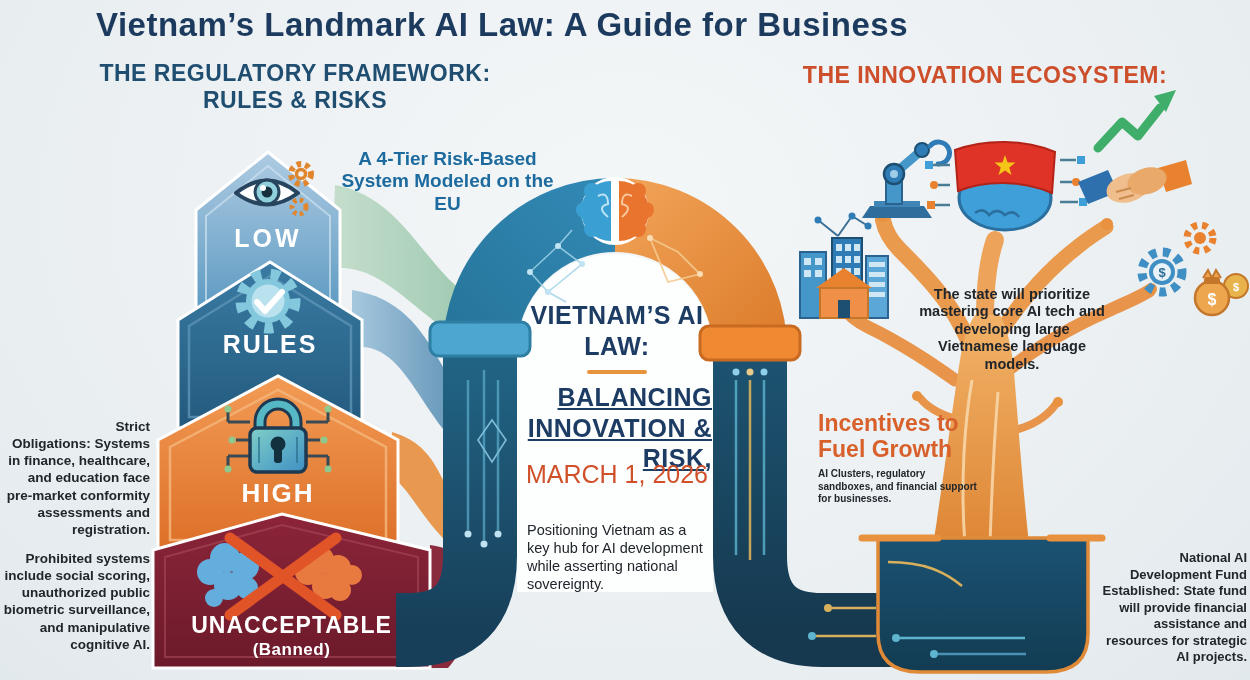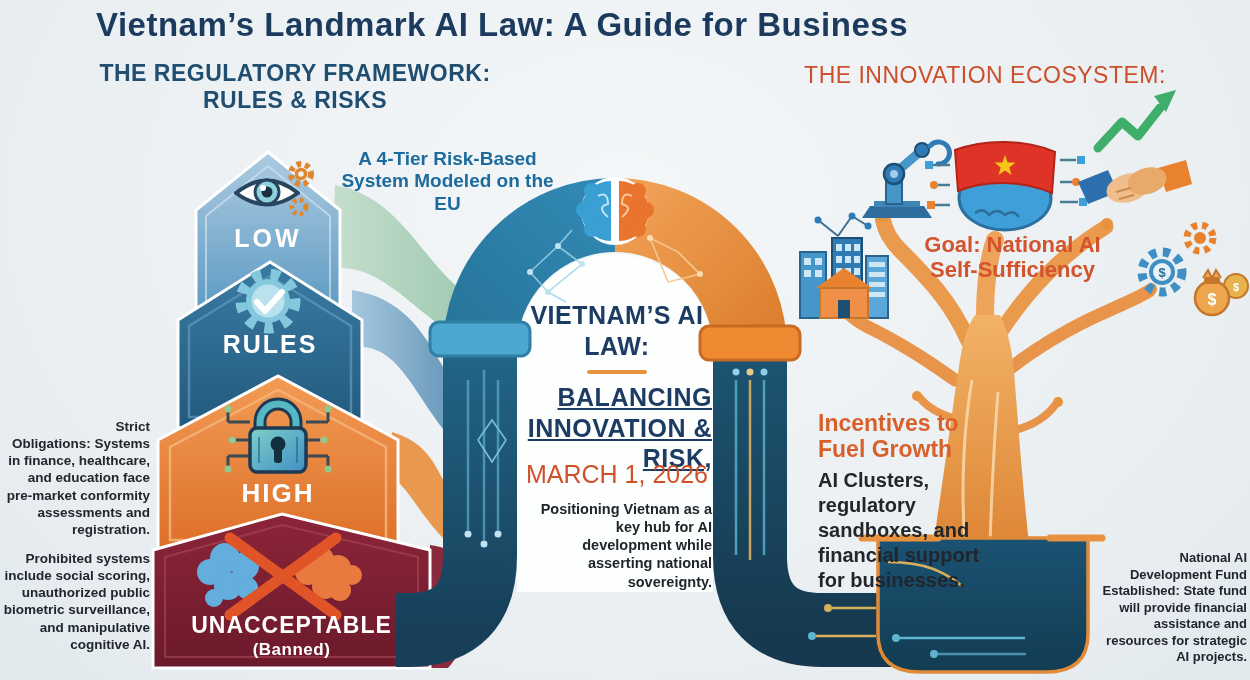--- a/index.html
+++ b/index.html
@@ -5,46 +5,46 @@
   html,body{margin:0;padding:0;}
   body{font-family:"Liberation Sans","DejaVu Sans",sans-serif;}
   #stage{position:relative;width:1250px;height:680px;overflow:hidden;
          background:radial-gradient(ellipse at 50% 30%, #f4f7f8 0%, #e9eef1 70%, #e2e9ed 100%);}
   #art{position:absolute;left:0;top:0;width:1250px;height:680px;}
   .txt{position:absolute;color:#20262c;}
   .title{left:0;top:6px;width:1004px;text-align:center;font-size:33px;font-weight:bold;
          color:#1b3a5e;letter-spacing:.5px;}
   .hL{left:40px;top:60px;width:510px;text-align:center;font-size:23px;font-weight:bold;
       color:#1f4e70;line-height:1.18;letter-spacing:.5px;}
-  .hR{left:765px;top:62px;width:440px;text-align:center;font-size:23px;font-weight:normal;
+  .hR{left:765px;top:62px;width:440px;text-align:center;font-size:23px;font-weight:bold;
       color:#cd4e2a;line-height:1.18;letter-spacing:.5px;}
   .tierNote{left:340px;top:148px;width:215px;text-align:center;font-size:19px;font-weight:bold;
       color:#1d6b9e;line-height:1.18;}
   .tierLabel{position:absolute;text-align:center;color:#fff;font-weight:bold;}
   .lblLow{left:196px;top:224px;width:144px;font-size:25px;letter-spacing:3px;}
   .lblMed{left:178px;top:330px;width:184px;font-size:25px;letter-spacing:2px;}
   .lblHigh{left:158px;top:478px;width:240px;font-size:26px;letter-spacing:2px;}
   .lblBan{left:153px;top:612px;width:277px;font-size:23px;letter-spacing:1px;}
   .lblBanSub{left:153px;top:640px;width:277px;font-size:17px;font-weight:600;letter-spacing:.5px;}
   .noteR{font-size:13.5px;line-height:1.27;text-align:right;font-weight:600;color:#20262c;}
   .strict{left:2px;top:418px;width:148px;}
   .prohib{left:2px;top:550px;width:148px;}
   .lawTitle{left:522px;top:300px;width:190px;text-align:center;font-size:25px;font-weight:bold;
       color:#1d3c63;line-height:1.22;letter-spacing:.5px;}
   .lawDivider{position:absolute;left:587px;top:370px;width:60px;height:4px;background:#e8943f;border-radius:2px;}
   .lawSubtitle{left:522px;top:382px;width:190px;text-align:right;font-size:25px;font-weight:bold;
       color:#1d3c63;line-height:1.22;letter-spacing:.5px;text-decoration:underline;}
   .lawDate{left:512px;top:460px;width:210px;text-align:center;font-size:25px;font-weight:normal;color:#d0502a;}
-  .lawBody{left:527px;top:500px;width:185px;text-align:right;font-size:14.5px;font-weight:700;line-height:1.25;}
+  .lawBody{left:527px;top:521px;width:185px;text-align:left;font-size:14.5px;font-weight:400;line-height:1.25;}
   .goalHead{left:915px;top:232px;width:195px;text-align:center;font-size:22px;font-weight:bold;
       color:#d2532c;line-height:1.15;}
   .goalText{left:917px;top:286px;width:190px;text-align:center;font-size:14.5px;font-weight:600;line-height:1.2;}
   .incHead{left:818px;top:410px;width:180px;text-align:left;font-size:23px;font-weight:bold;
       color:#d8602b;line-height:1.15;}
-  .incText{left:818px;top:468px;width:165px;text-align:left;font-size:20px;font-weight:600;line-height:1.25;}
+  .incText{left:818px;top:468px;width:165px;text-align:left;font-size:10px;font-weight:600;line-height:1.25;}
   .fund{left:1095px;top:550px;width:152px;text-align:right;font-size:13px;font-weight:600;line-height:1.27;}
   b{font-weight:bold;margin-left:40px;}
 </style>
 </head>
 <body>
 
 <div id="stage">
 
 <svg id="art" viewBox="0 0 1250 680">
   <defs>
@@ -393,21 +393,21 @@
 </div>
 
 <div class="txt noteR prohib">Prohibited systems include social scoring, unauthorized public biometric surveillance, and manipulative cognitive AI.</div>
 
 <div class="txt lawTitle">VIETNAM’S AI LAW:</div>
 <div class="lawDivider"></div>
 <div class="txt lawSubtitle">BALANCING INNOVATION &amp; RISK,</div>
 <div class="txt lawDate">MARCH 1, 2026</div>
 <div class="txt lawBody">Positioning Vietnam as a key hub for AI development while asserting national sovereignty.</div>
 
-<div class="txt goalHead">Goal: National AI Self-Sufficiency</div>
+<div class="txt goalText">The state will prioritize mastering core AI tech and developing large Vietnamese language models.</div>
 
 <div class="txt incHead">Incentives to Fuel Growth</div>
 <div class="txt incText">AI Clusters, regulatory sandboxes, and financial support for businesses.</div>
 
 <div class="txt fund">
   <b>National AI Development Fund Established:</b><span> State fund will provide financial assistance and resources for strategic AI projects.</span>
 </div>
 
 </div>
 

